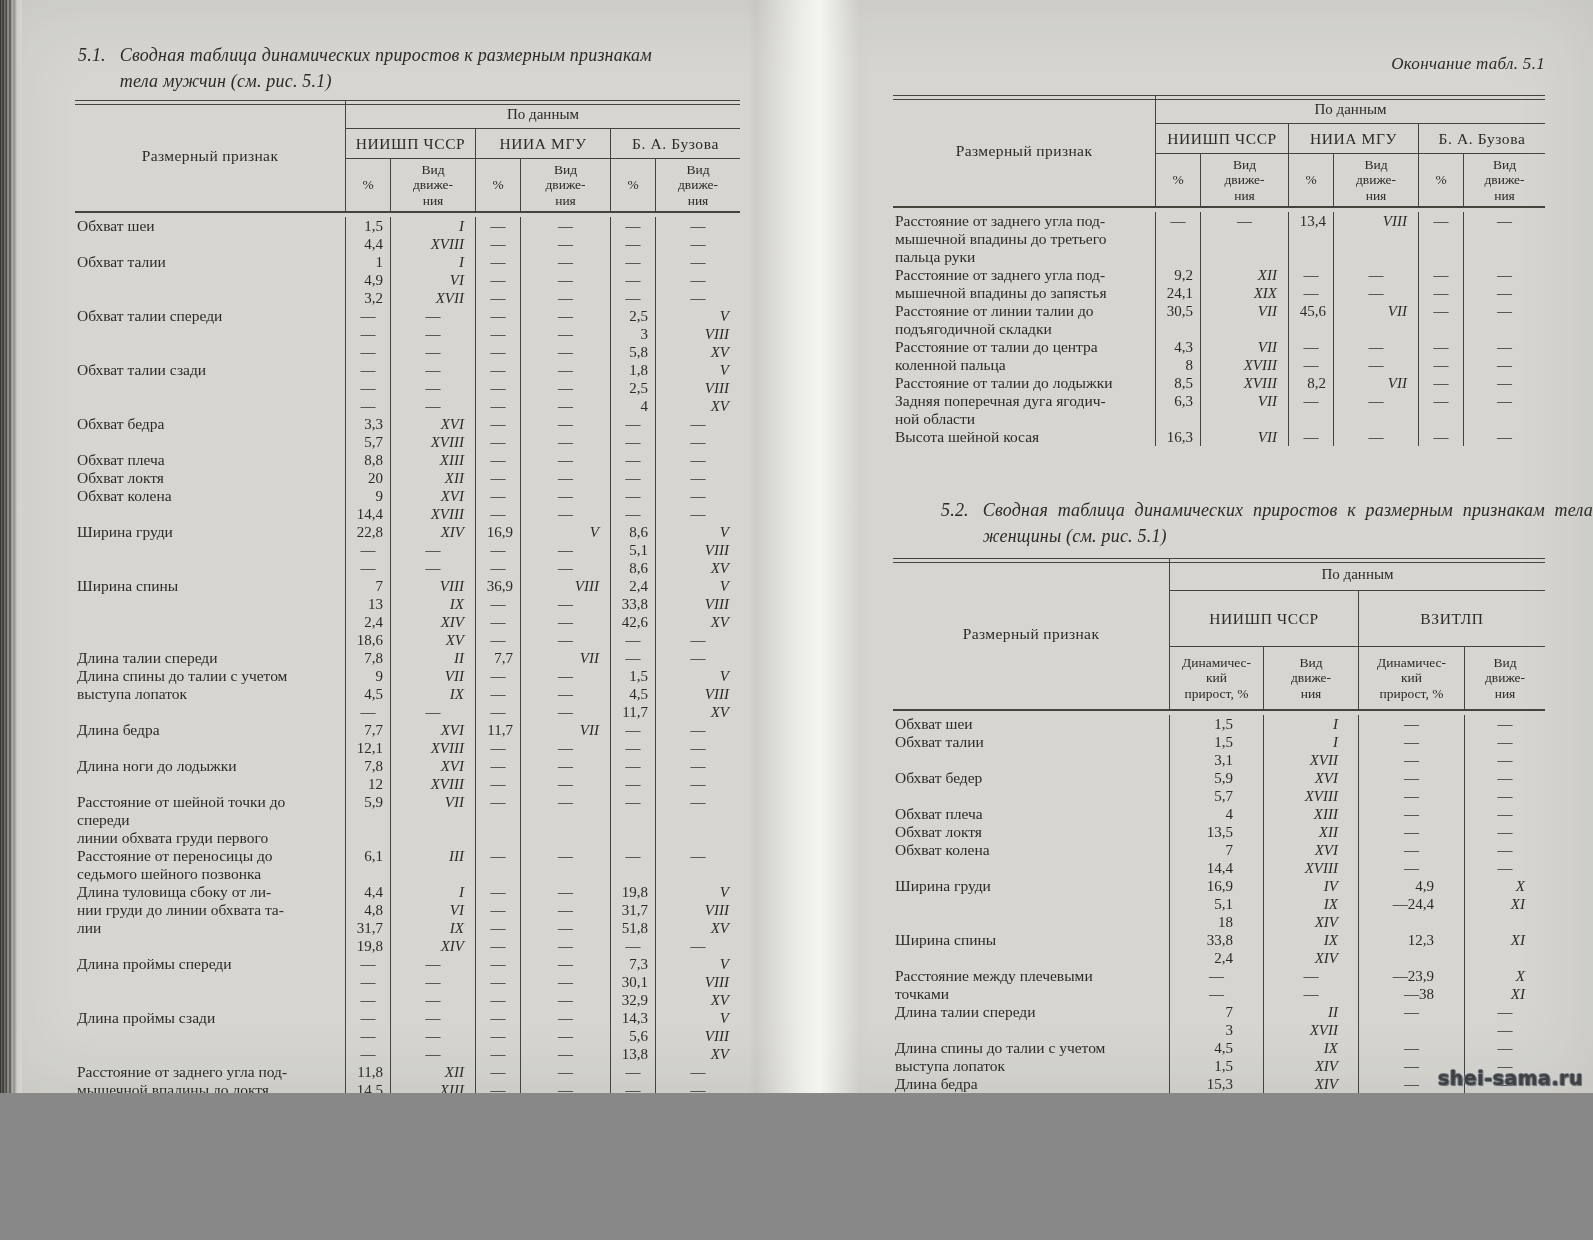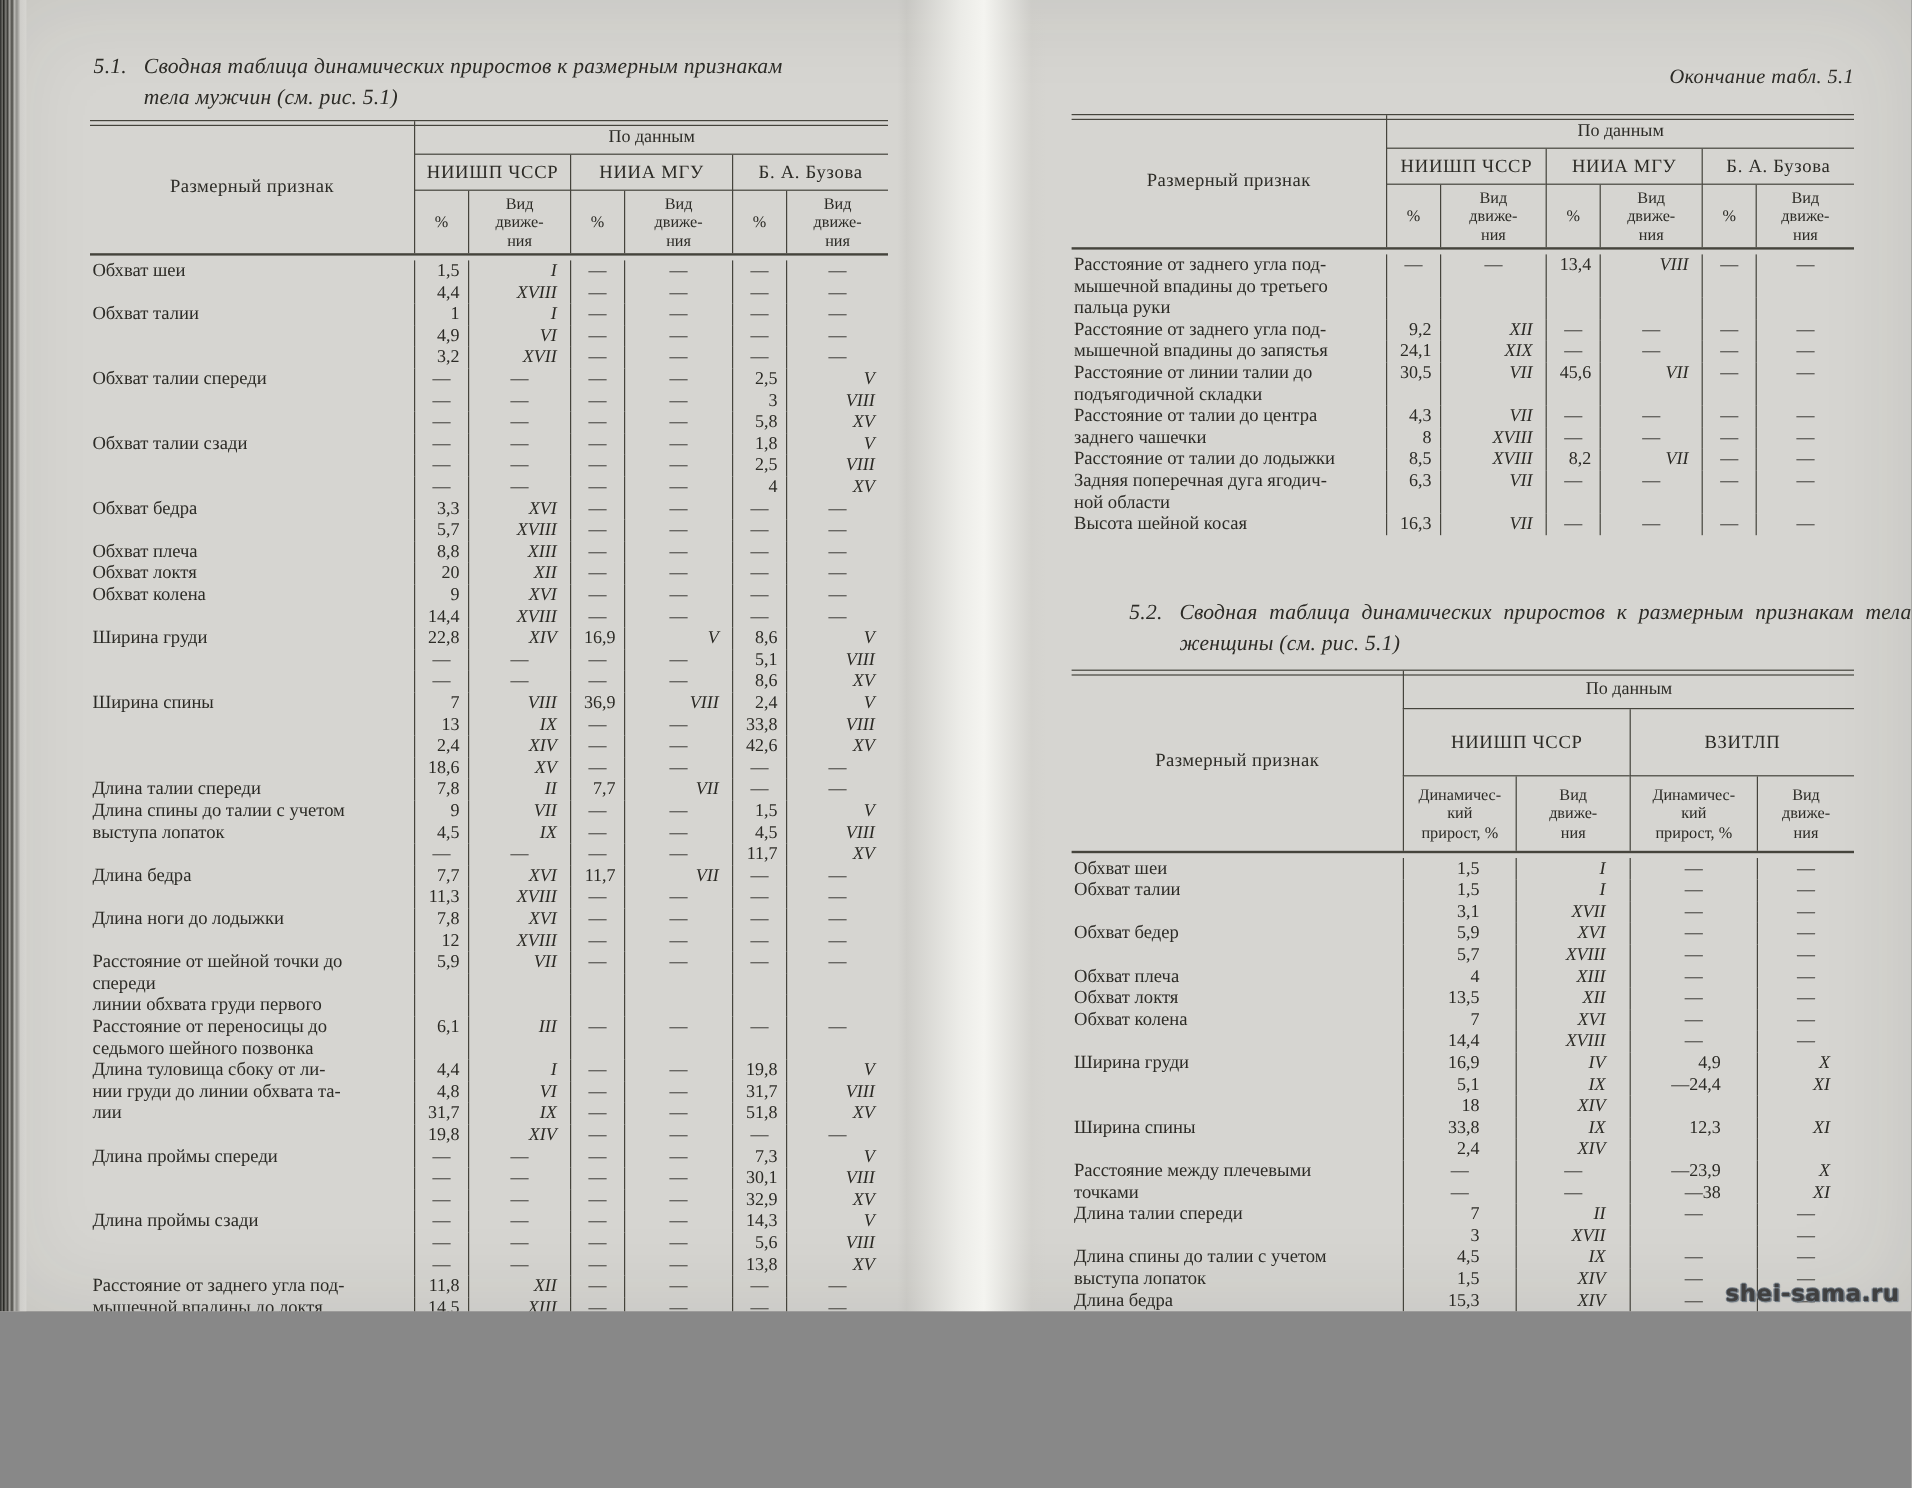--- a/index.html
+++ b/index.html
@@ -358,21 +358,21 @@
           <div class="c lab">Длина бедра</div>
           <div class="c v pct">7,7</div>
           <div class="c v vid">XVI</div>
           <div class="c v pct">11,7</div>
           <div class="c v vid">VII</div>
           <div class="c v pct dash">—</div>
           <div class="c v vid dash">—</div>
         </div>
         <div class="trow">
           <div class="c lab"></div>
-          <div class="c v pct">11,3</div>
+          <div class="c v pct">12,1</div>
           <div class="c v vid">XVIII</div>
           <div class="c v pct dash">—</div>
           <div class="c v vid dash">—</div>
           <div class="c v pct dash">—</div>
           <div class="c v vid dash">—</div>
         </div>
         <div class="trow">
           <div class="c lab">Длина ноги до лодыжки</div>
           <div class="c v pct">7,8</div>
           <div class="c v vid">XVI</div>
@@ -646,21 +646,21 @@
         <div class="trow">
           <div class="c lab">Расстояние от талии до центра</div>
           <div class="c v pct">4,3</div>
           <div class="c v vid">VII</div>
           <div class="c v pct dash">—</div>
           <div class="c v vid dash">—</div>
           <div class="c v pct dash">—</div>
           <div class="c v vid dash">—</div>
         </div>
         <div class="trow">
-          <div class="c lab">заднего чашечки</div>
+          <div class="c lab">коленной пальца</div>
           <div class="c v pct">8</div>
           <div class="c v vid">XVIII</div>
           <div class="c v pct dash">—</div>
           <div class="c v vid dash">—</div>
           <div class="c v pct dash">—</div>
           <div class="c v vid dash">—</div>
         </div>
         <div class="trow">
           <div class="c lab">Расстояние от талии до лодыжки</div>
           <div class="c v pct">8,5</div>

